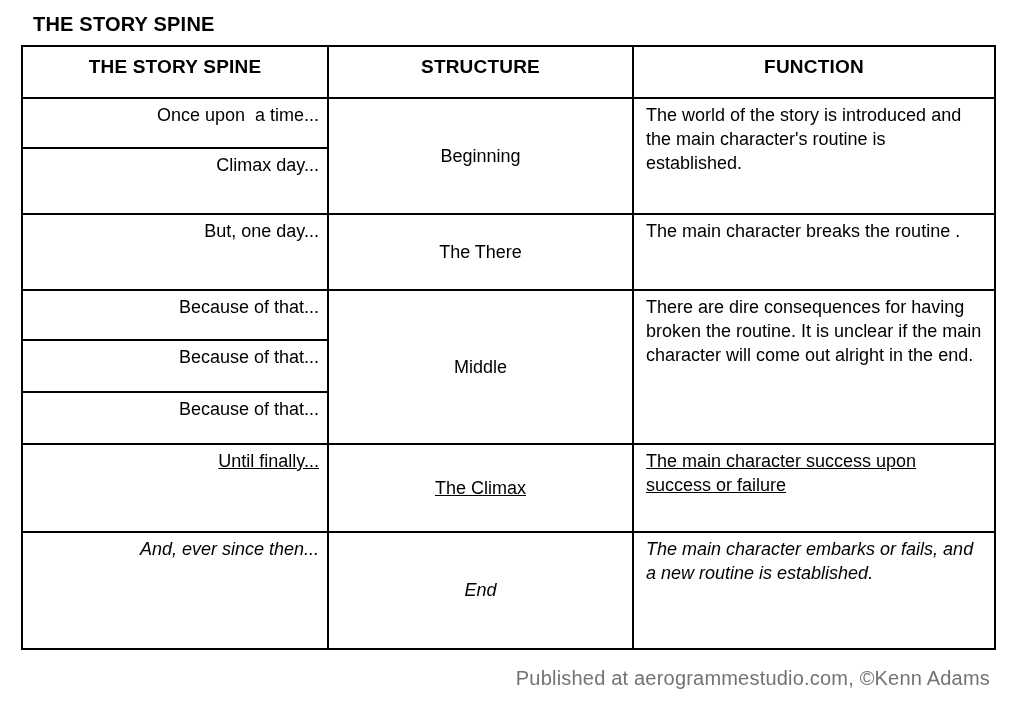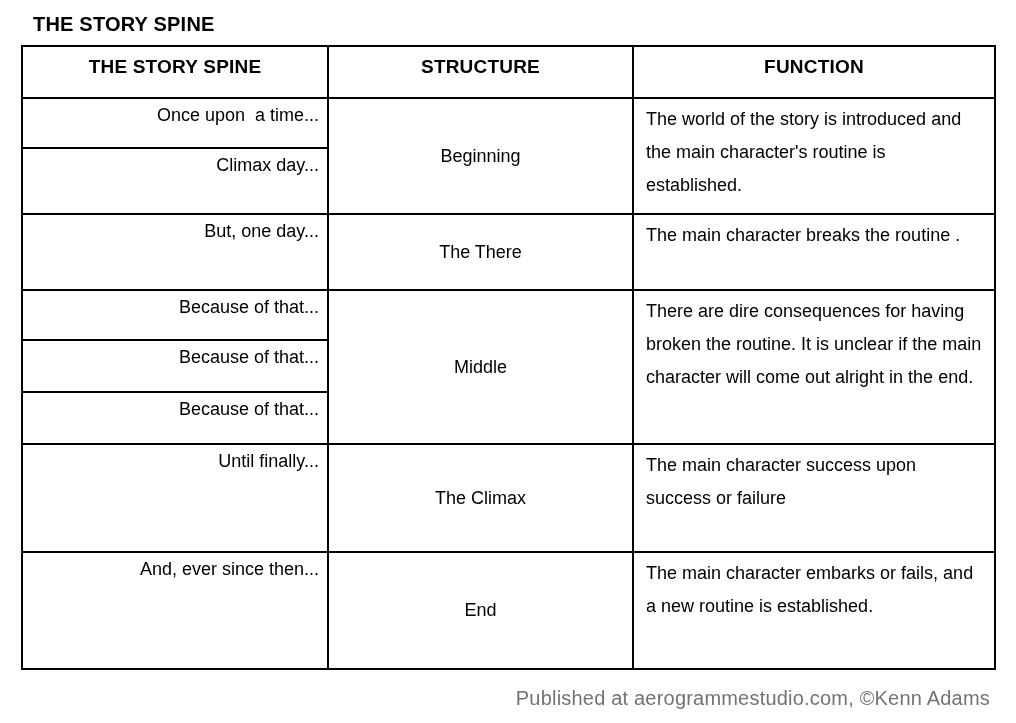--- a/index.html
+++ b/index.html
@@ -54,29 +54,29 @@
     text-align: center;
     vertical-align: middle;
     font-size: 18px;
     padding: 0;
   }
   td.function-cell {
     vertical-align: top;
     text-align: left;
     padding: 4px 12px 0 12px;
     font-size: 18px;
-    line-height: 33px;
+    line-height: 24px;
   }
   tr.h52 { height: 52px; }
   tr.h50 { height: 50px; }
   tr.h66 { height: 66px; }
   tr.h86 { height: 76px; }
   tr.h52b { height: 52px; }
-  tr.h84 { height: 108px; }
-  tr.h117 { height: 117px; }
+  tr.h84 { height: 88px; text-decoration: underline; }
+  tr.h117 { height: 117px; font-style: italic; }
   .footer {
     margin-top: 17px;
     padding-right: 26px;
     text-align: right;
     font-size: 20px;
     color: #737373;
     letter-spacing: 0.2px;
   }
 </style>
 </head>

